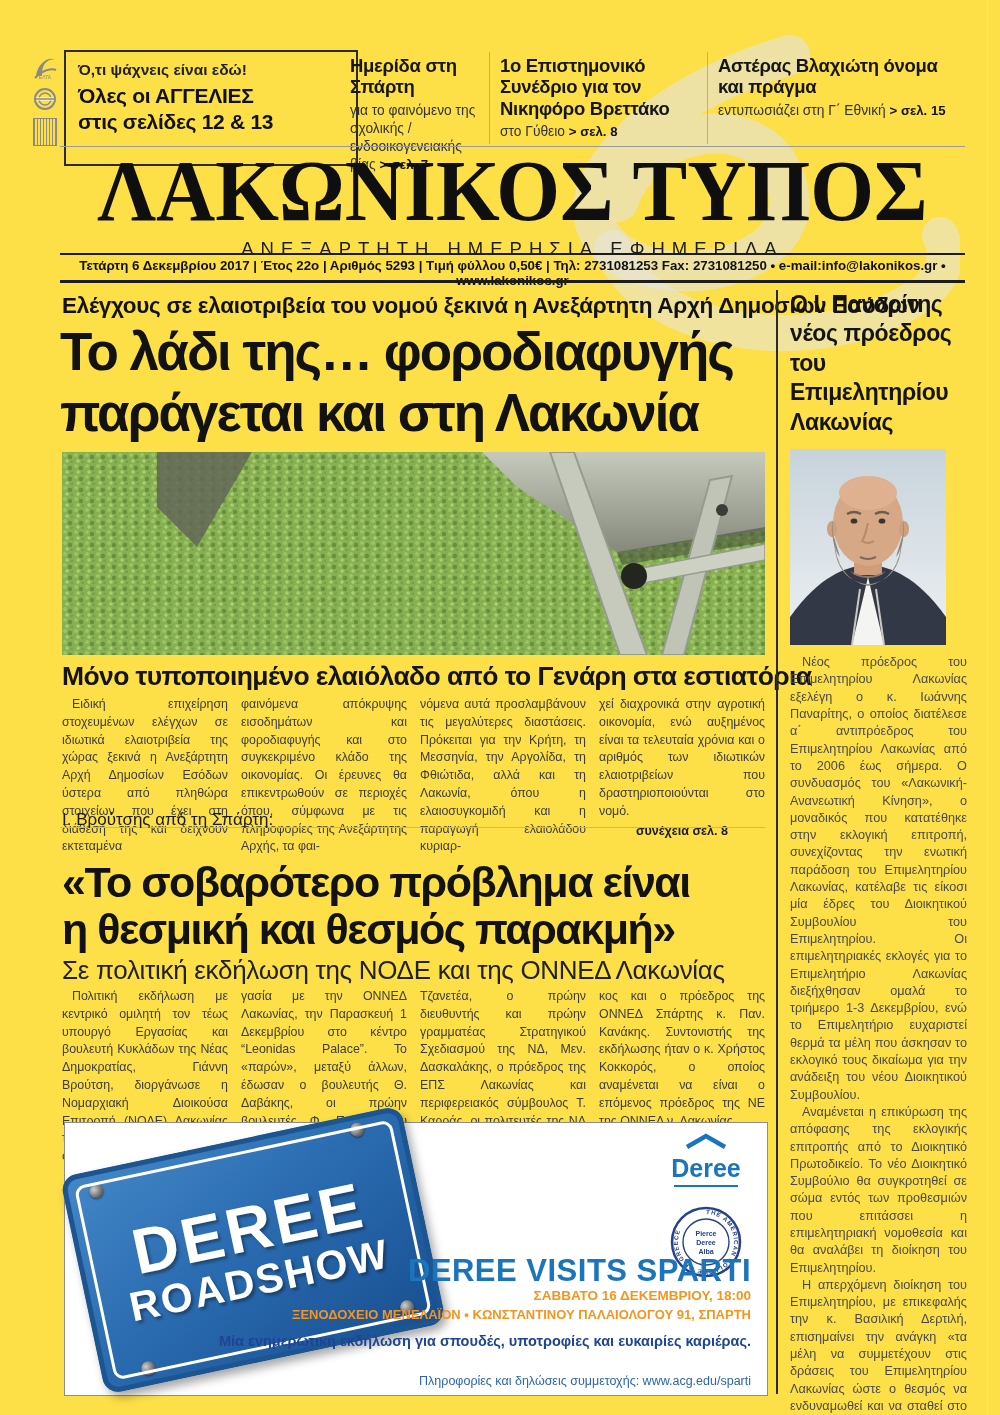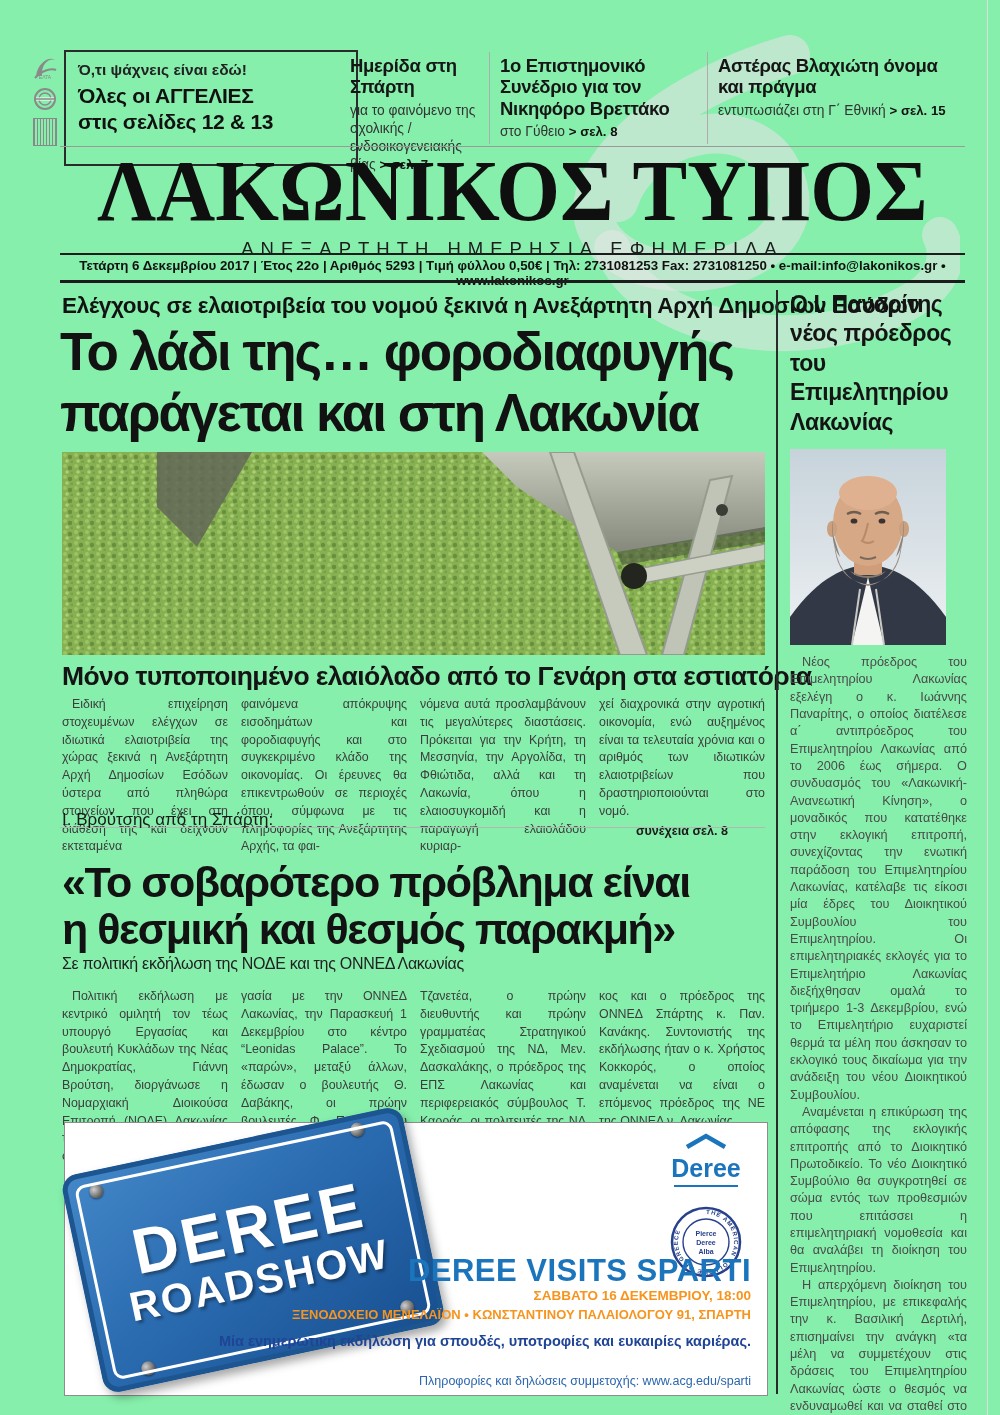--- a/index.html
+++ b/index.html
@@ -1,16 +1,16 @@
 <!DOCTYPE html>
 <html><head>
 <meta charset="utf-8">
 <style>
   html,body{margin:0;padding:0;background:#e8e8e8;}
-  #page{position:relative;width:1000px;height:1415px;margin:0 auto;background:#86efac;
+  #page{position:relative;width:1000px;height:1415px;margin:0 auto;background:#fde047;
         font-family:"Liberation Sans",sans-serif;color:#222;overflow:hidden;}
   .ab{position:absolute;z-index:1;}
   .watermark{position:absolute;z-index:0;}
   .edge-line{position:absolute;left:987px;top:0;width:1px;height:1415px;background:#dedede;z-index:0;}
 
   
   .postal{left:30px;top:52px;width:30px;display:flex;flex-direction:column;gap:7px;align-items:center;}
   .barcode{width:22px;height:26px;border:1px solid #888;
            background:repeating-linear-gradient(90deg,#8a8a8a 0 1px,transparent 1px 3px);}
 
@@ -49,21 +49,21 @@
   .cols1{top:696px;height:128px;}
   .col{flex:1;font-size:12.4px;line-height:17.8px;color:#3d3d3d;text-align:justify;overflow-wrap:break-word;}
   .indent{text-indent:10px;}
   .cont{display:block;text-align:center;font-weight:bold;color:#1c1c1c;font-size:12.6px;margin-top:2px;}
   .divider{left:60px;top:827px;width:705px;height:1px;background:#b5b5b5;}
 
   
   .kicker2{left:62px;top:810px;font-size:17px;font-weight:400;color:#1a1a1a;}
   .headline2{left:62px;top:859px;width:708px;font-size:43px;font-weight:800;color:#121212;
     letter-spacing:-1.5px;line-height:1.09;}
-  .subhead2{left:62px;top:955px;font-size:16px;font-weight:500;color:#222;letter-spacing:-0.3px;}
+  .subhead2{left:62px;top:955px;font-size:26px;font-weight:500;color:#222;letter-spacing:-0.3px;}
   .cols2{top:988px;height:132px;}
 
   
   .vline{left:776px;top:290px;width:2px;height:1104px;background:#2a2a2a;}
   .sidebar{left:790px;top:290px;width:177px;}
   .sb-title{font-size:23px;font-weight:800;color:#141414;line-height:1.28;letter-spacing:-0.4px;}
   .portrait{margin-top:12px;width:156px;height:196px;display:block;}
   .sb-body{margin-top:9px;font-size:12.7px;line-height:17.3px;color:#4a4a4a;text-align:justify;}
   .sb-body p{margin:0;text-indent:12px;}
 

